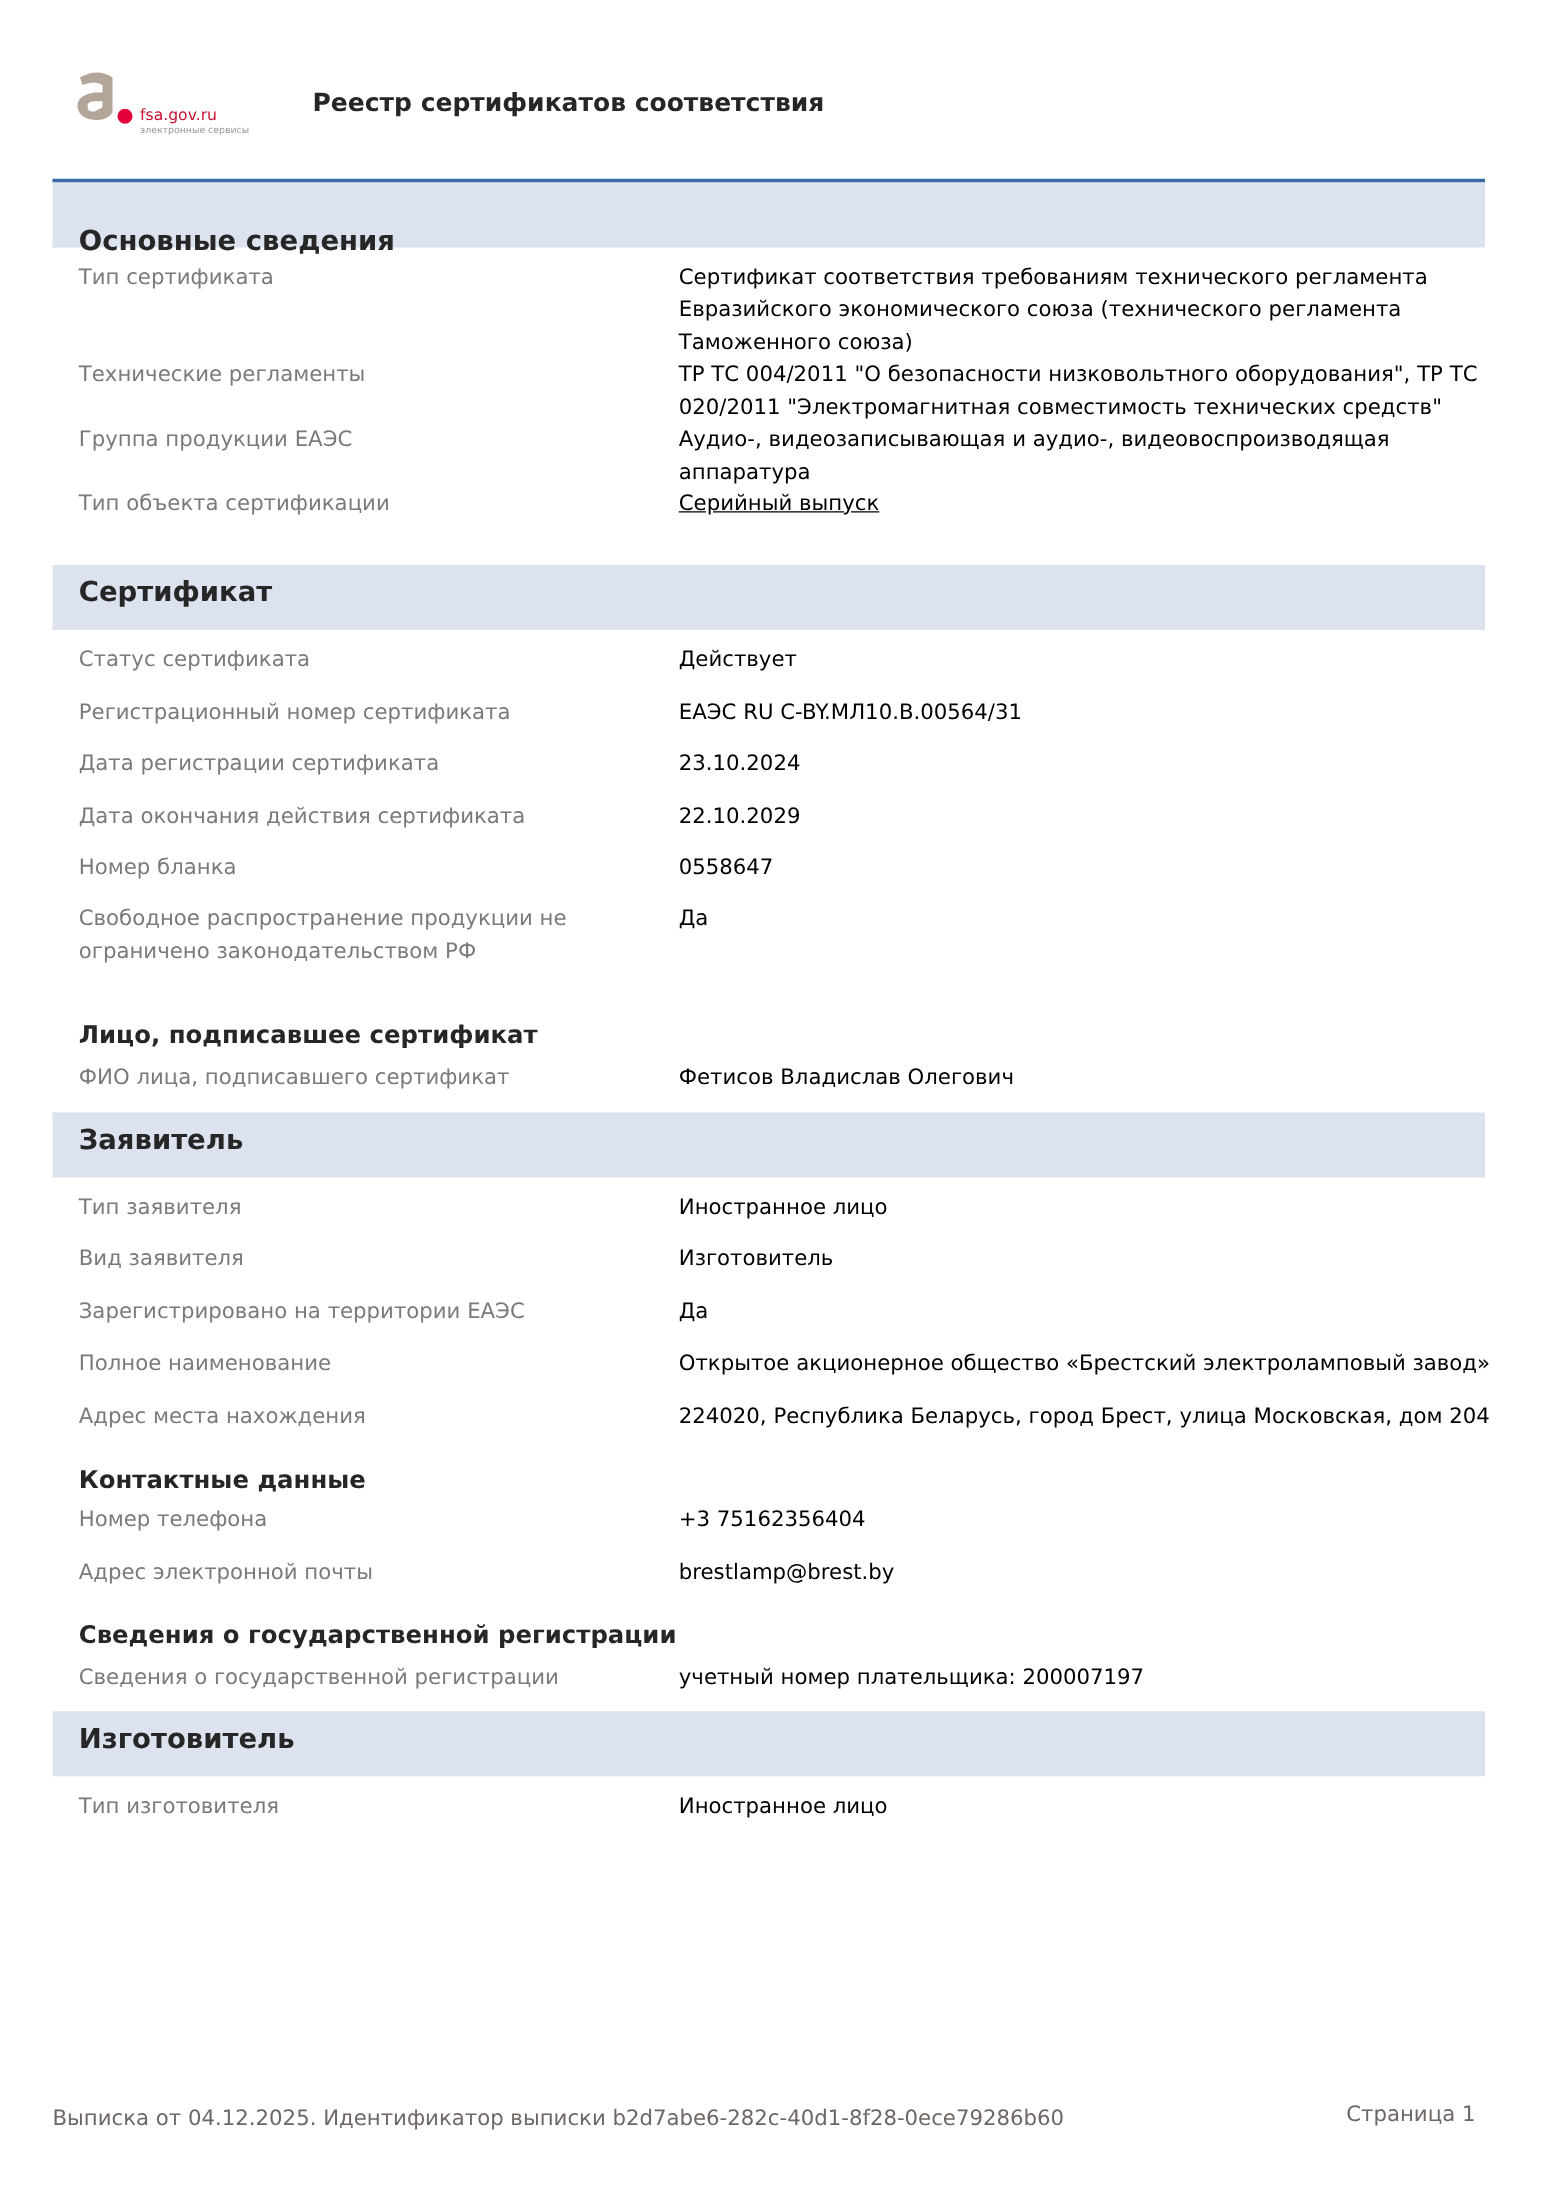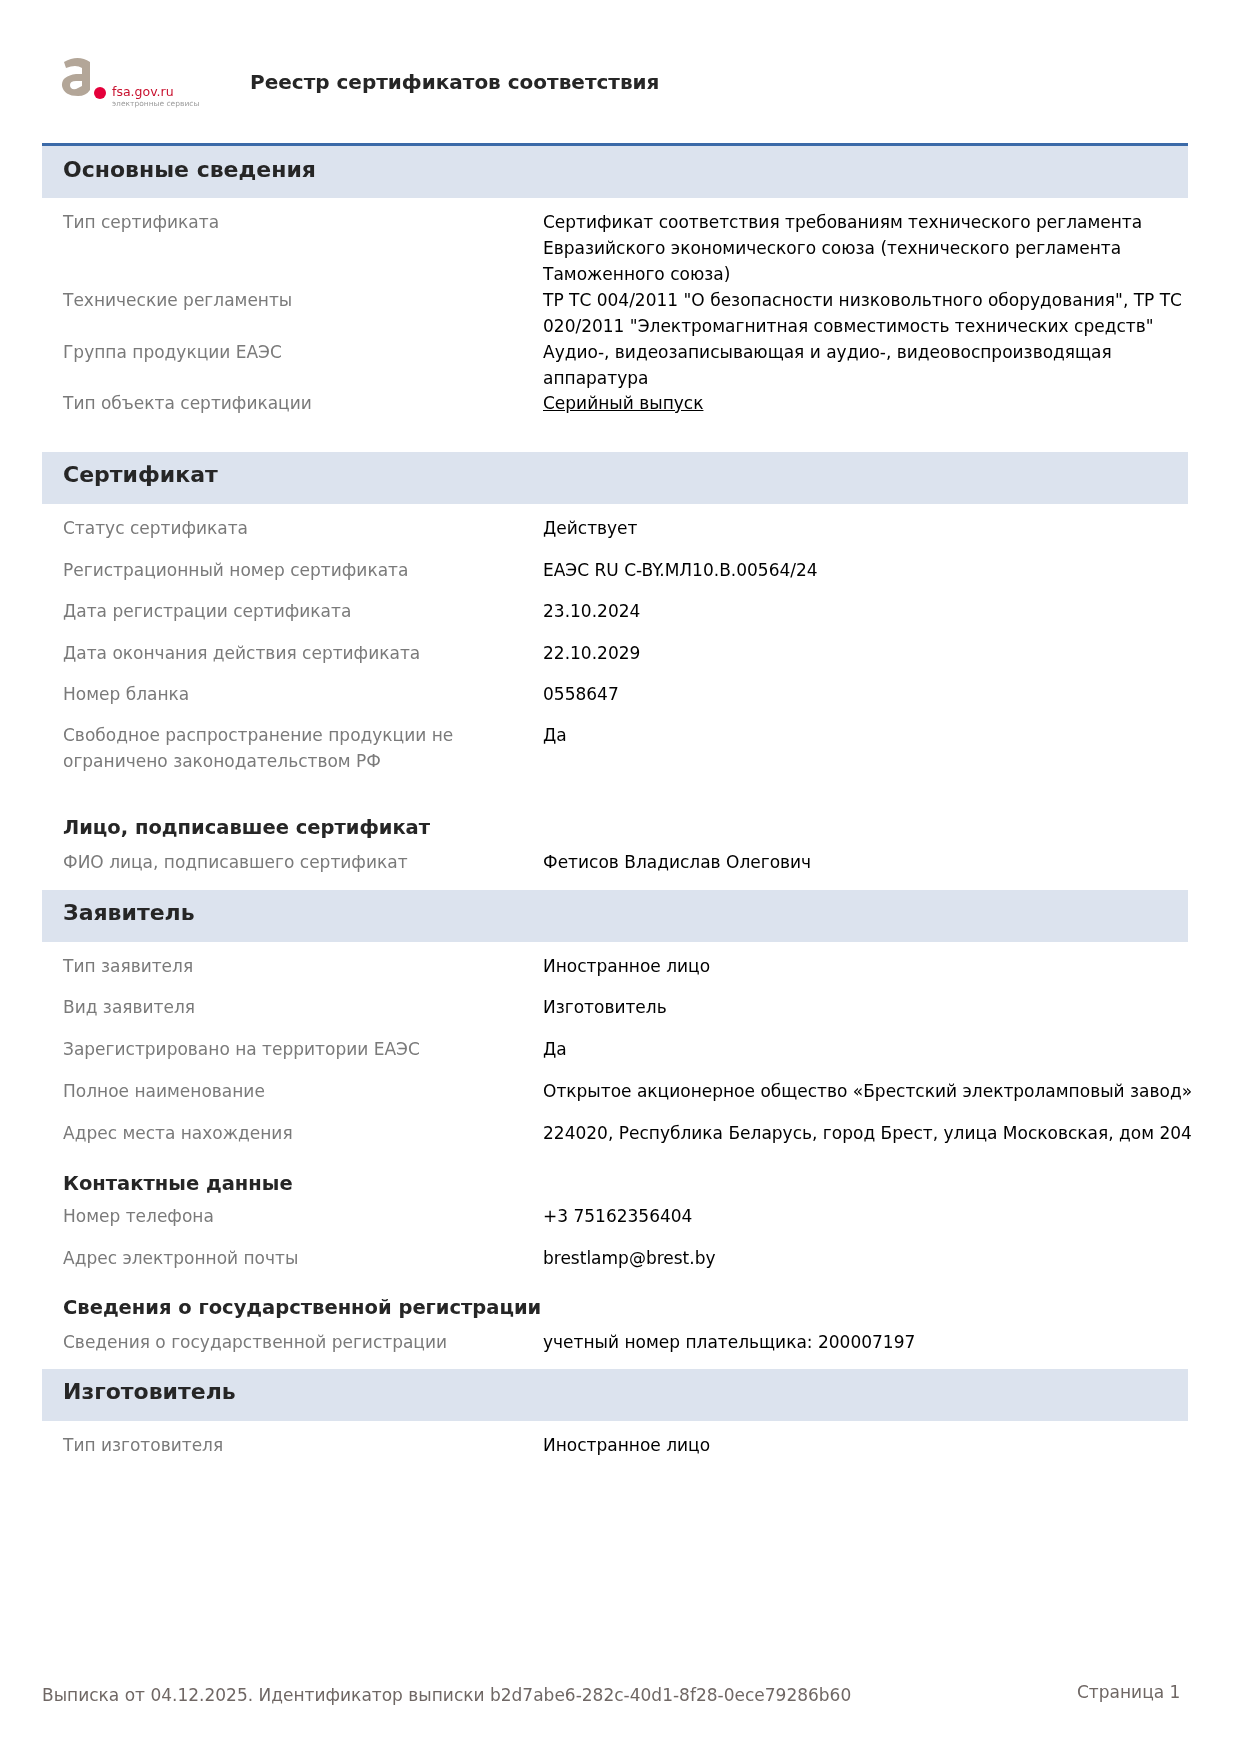--- a/index.html
+++ b/index.html
@@ -29,38 +29,38 @@
   </svg>
   <div class="logo-dot"></div>
   <div class="logo-site">fsa.gov.ru</div>
   <div class="logo-sub">электронные сервисы</div>
 </div>
 <div class="abs doc-title">Реестр сертификатов соответствия</div>
 
 <div class="abs top-rule"></div>
 
 <div class="abs band" style="top:146px;height:52px;">
-  <div class="band-title" style="line-height:48px;">Основные сведения</div>
+  <div class="band-title" style="line-height:48px;margin-top:24px;">Основные сведения</div>
 </div>
 <div class="abs label" style="top:209px;">Тип сертификата</div>
 <div class="abs value" style="top:209px;width:600px;">Сертификат соответствия требованиям технического регламента Евразийского экономического союза (технического регламента Таможенного союза)</div>
 <div class="abs label" style="top:287px;">Технические регламенты</div>
 <div class="abs value" style="top:287px;width:640px;">ТР ТС 004/2011 "О безопасности низковольтного оборудования", ТР ТС 020/2011 "Электромагнитная совместимость технических средств"</div>
 <div class="abs label" style="top:339px;">Группа продукции ЕАЭС</div>
 <div class="abs value" style="top:339px;width:600px;">Аудио-, видеозаписывающая и аудио-, видеовоспроизводящая аппаратура</div>
 <div class="abs label" style="top:390px;">Тип объекта сертификации</div>
 <div class="abs value" style="top:390px;text-decoration:underline;">Серийный выпуск</div>
 
 <div class="abs band" style="top:452px;">
   <div class="band-title">Сертификат</div>
 </div>
 <div class="abs label" style="top:515px;">Статус сертификата</div>
 <div class="abs value" style="top:515px;">Действует</div>
 <div class="abs label" style="top:557px;">Регистрационный номер сертификата</div>
-<div class="abs value" style="top:557px;">ЕАЭС RU C-BY.МЛ10.В.00564/24</div>
+<div class="abs value" style="top:557px;">ЕАЭС RU C-BY.МЛ10.В.00564/31</div>
 <div class="abs label" style="top:598px;">Дата регистрации сертификата</div>
 <div class="abs value" style="top:598px;">23.10.2024</div>
 <div class="abs label" style="top:640px;">Дата окончания действия сертификата</div>
 <div class="abs value" style="top:640px;">22.10.2029</div>
 <div class="abs label" style="top:681px;">Номер бланка</div>
 <div class="abs value" style="top:681px;">0558647</div>
 <div class="abs label" style="top:722px;width:400px;">Свободное распространение продукции не ограничено законодательством РФ</div>
 <div class="abs value" style="top:722px;">Да</div>
 
 <div class="abs subhead" style="top:815px;">Лицо, подписавшее сертификат</div>

